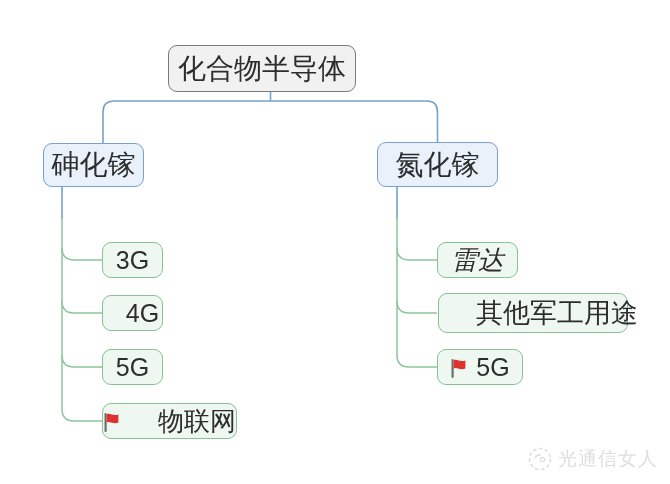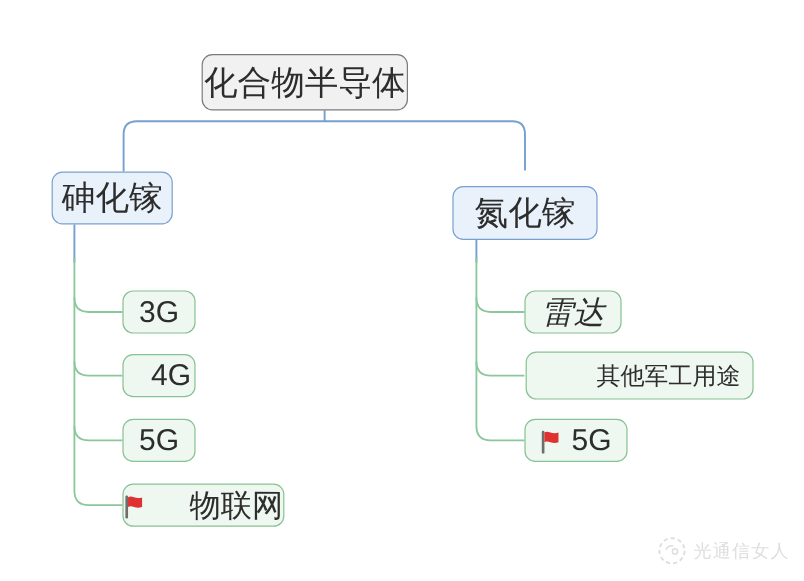--- a/index.html
+++ b/index.html
@@ -7,44 +7,44 @@
     position:relative;width:670px;height:484px;background:#ffffff;
     font-family:"Liberation Serif","DejaVu Serif",serif;overflow:hidden;
   }
   #connectors{position:absolute;left:0;top:0;z-index:0;}
   .node{
     position:absolute;z-index:1;box-sizing:border-box;
     display:flex;align-items:center;justify-content:center;
     border-radius:9px;color:#2d2d2d;white-space:nowrap;gap:7px;
   }
   .node-root{
-    left:168px;top:45px;width:172px;height:47px;
+    left:168px;top:45px;width:188px;height:47px;
     background:#f1f1f1;border:1.6px solid #7b7b7b;font-size:28px;
   }
   .node-branch{
     background:#e9f1fb;border:1.6px solid #78a0d0;font-size:28px;
   }
   #node-gaas{left:43px;top:143px;width:101px;height:44px;}
-  #node-gan{left:377px;top:142px;width:121px;height:45px;margin-top:13px;}
+  #node-gan{left:377px;top:142px;width:121px;height:45px;}
   .node-leaf{
     background:#eef7f0;border:1.5px solid #86c292;font-size:26px;
   }
   .latin{font-family:"Liberation Sans","DejaVu Sans",sans-serif;font-size:25px;justify-content:center;}
   #node-3g{left:102px;top:242px;width:61px;height:36px;}
   #node-4g{left:102px;top:295px;width:61px;height:36px;padding-left:20px;}
   #node-5g{left:102px;top:349px;width:61px;height:36px;}
   #node-iot{left:102px;top:403px;width:135px;height:36px;justify-content:space-between;}
   #node-radar{left:437px;top:242px;width:81px;height:36px;font-style:italic;}
-  #node-military{left:438px;top:293px;width:190px;height:40px;font-size:20px;padding-left:48px;}
+  #node-military{left:438px;top:293px;width:190px;height:40px;font-size:27px;padding-left:48px;}
   #node-gan5g{left:437px;top:349px;width:86px;height:36px;}
   .flag-icon{display:inline-block;flex:0 0 auto;margin-top:2px;}
   #watermark{
     position:absolute;right:12px;bottom:12px;z-index:1;
     display:flex;align-items:center;gap:5px;
-    color:#dedede;font-size:15px;letter-spacing:1px;
+    color:#dedede;font-size:19px;letter-spacing:1px;
     text-shadow:1px 1px 0 #ffffff;
     font-family:"Liberation Sans","DejaVu Sans",sans-serif;
   }
 </style>
 </head>
 <body>
 
 <div id="canvas">
 
   <svg id="connectors" width="670" height="484">

